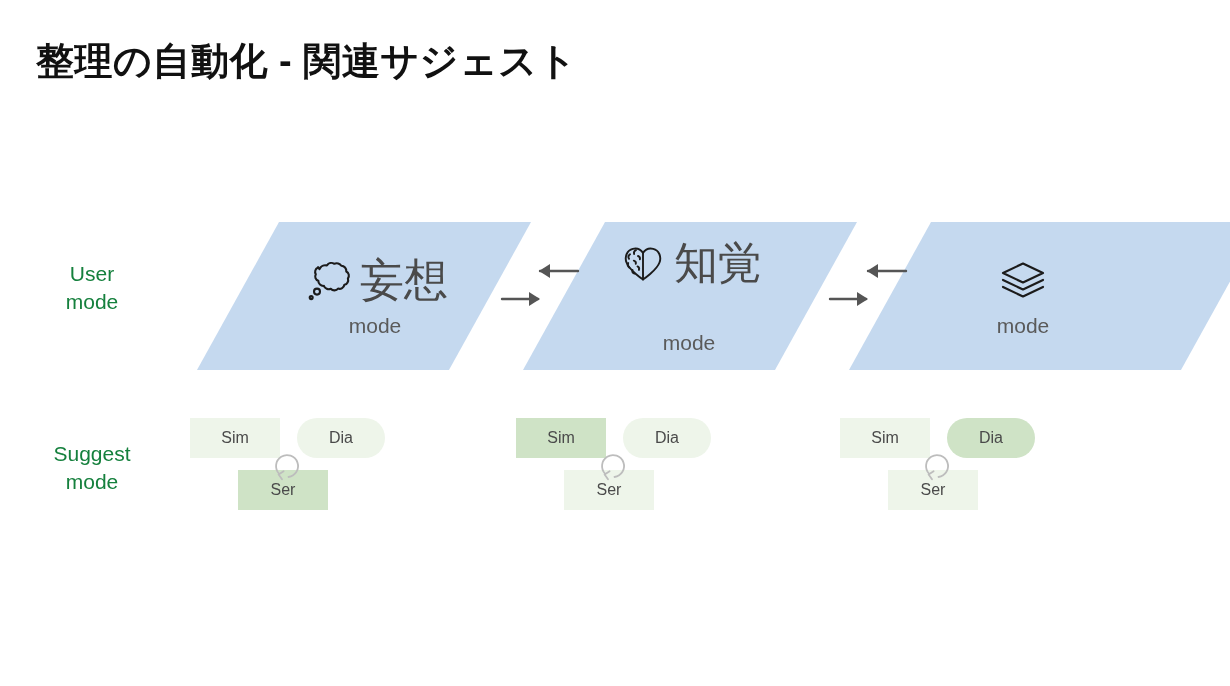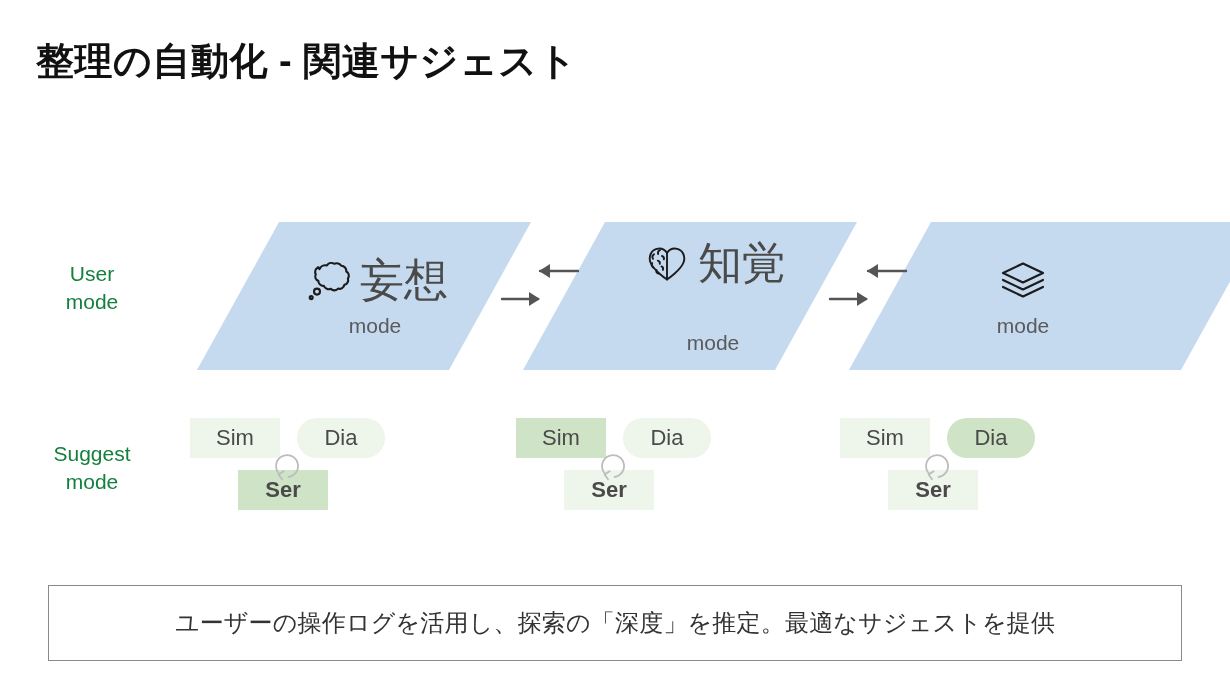--- a/index.html
+++ b/index.html
@@ -75,21 +75,21 @@
     position: absolute;
     top: 0;
     height: 148px;
     display: flex;
     flex-direction: column;
     align-items: center;
     justify-content: center;
     gap: 2px;
   }
   .mode-content.c1 { left: 250px; width: 250px; }
-  .mode-content.c2 { left: 588px; width: 250px; gap: 36px; }
+  .mode-content.c2 { left: 564px; width: 250px; gap: 36px; }
   .mode-content.c3 { left: 898px; width: 250px; }
 
   .mode-headline {
     display: flex;
     align-items: center;
     gap: 4px;
     margin-top: -4px;
   }
   .mode-icon {
     width: 54px;
@@ -131,29 +131,29 @@
   }
   .chip-group.g1 { left: 190px; }
   .chip-group.g2 { left: 516px; }
   .chip-group.g3 { left: 840px; }
 
   .chip {
     position: absolute;
     display: flex;
     align-items: center;
     justify-content: center;
-    font-size: 22px;
+    font-size: 16px;
     color: #4a4a4a;
     background: #eef5ea;
     height: 40px;
   }
   .chip.active { background: #cfe3c6; }
   .chip.slot-sim { left: 0px;  top: 0px;  width: 90px; }
   .chip.slot-dia { left: 107px; top: 0px; width: 88px; border-radius: 20px; }
-  .chip.slot-ser { left: 48px; top: 52px; width: 90px; font-weight: bold; }
+  .chip.slot-ser { left: 48px; top: 52px; width: 90px; }
 
   .refresh-icon {
     position: absolute;
     left: 77px;
     top: 28px;
     width: 40px;
     height: 40px;
     z-index: 3;
   }
   .refresh-icon svg { display: block; width: 40px; height: 40px; }
@@ -302,17 +302,14 @@
     <div class="chip slot-dia active">Dia</div>
     <div class="chip slot-ser">Ser</div>
     <span class="refresh-icon">
       <svg viewBox="0 0 40 40" fill="none" stroke="#bdbdbd" stroke-width="1.8" stroke-linecap="round" stroke-linejoin="round">
         <path d="M12.2 27.8 A11 11 0 1 1 21.5 31.0"></path>
         <polyline points="16.6,25.2 11.6,28.4 15.0,33.2" fill="none"></polyline>
       </svg>
     </span>
   </div>
 
-  <div id="caption-box">
-    <div id="caption-text">ユーザーの操作ログを活用し、探索の「深度」を推定。最適なサジェストを提供</div>
-  </div>
 
 </div>
 
 </body></html>

